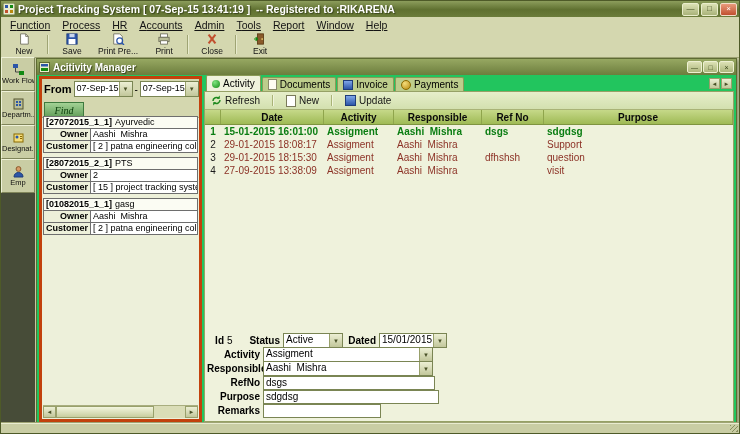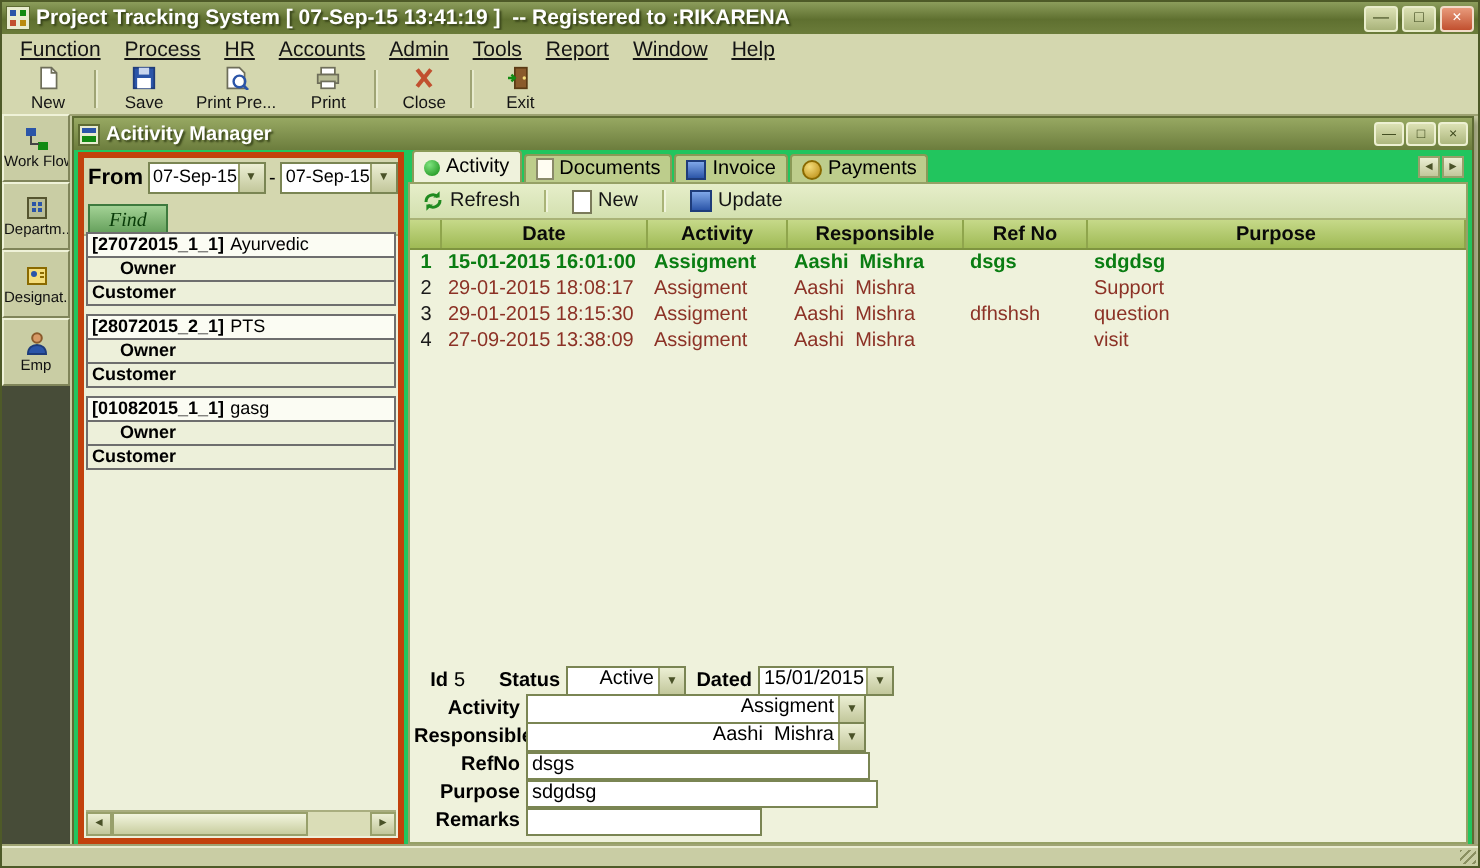--- a/index.html
+++ b/index.html
@@ -49,35 +49,35 @@
   .cbtn{width:15px;height:12px;border:1px solid #EDF0D2;border-radius:2px;padding:0;
     background:linear-gradient(#DCE1B4,#ADB77E);font-size:7px;line-height:9px;color:#394418;margin-left:1px;}
   .child-body{position:absolute;left:2px;top:17px;right:2px;bottom:2px;}
 
   
   .left-panel{position:absolute;left:0;top:0;width:163px;bottom:0;background:#EDF0DA;
     border:3px solid #c2410c;box-sizing:border-box;}
   .filter-row{height:18px;display:flex;align-items:center;gap:2px;background:#D4D7AF;padding:1px 1px;}
   .from-label{font-weight:bold;font-size:11px;padding-left:1px;}
   .combo{display:flex;background:#fff;border:1px solid #7A8553;height:14px;align-items:stretch;}
-  .combo-value{flex:1;font-size:9px;line-height:12px;padding:0 2px;white-space:pre;overflow:hidden;text-align:right;}
+  .combo-value{flex:1;font-size:9px;line-height:12px;padding:0 2px;white-space:pre;overflow:hidden;}
   .combo-btn{width:12px;background:linear-gradient(#ECEFD4,#C2C79B);border-left:1px solid #98A06B;
     font-size:6px;display:flex;align-items:center;justify-content:center;color:#4A5228;}
   .date-combo{width:57px;}
   .dash{font-size:10px;}
   .find-row{height:16px;background:#D4D7AF;padding:1px 2px;border-bottom:1px solid #A9AE7F;}
   .find-btn{width:40px;height:17px;background:linear-gradient(#A3D295,#5E9A55);border:1px solid #3E7A3E;
     font-family:"Liberation Serif",serif;font-style:italic;font-size:10px;line-height:9px;color:#083B08;padding:0;}
   .records{position:absolute;top:37px;left:1px;right:1px;bottom:14px;overflow:hidden;}
   .record{border:1px solid #6E6E6E;margin-bottom:4px;background:#EDF0DA;}
   .rec-header{background:#FBFCF3;border-bottom:1px solid #6E6E6E;font-size:9px;height:11px;
     line-height:11px;padding:0 2px;white-space:pre;overflow:hidden;}
   .rec-id{font-weight:bold;}
   .rec-name{margin-left:3px;}
-  .rec-row{display:flex;height:11px;line-height:11px;border-bottom:1px solid #6E6E6E;flex-direction:column;}
+  .rec-row{display:flex;height:11px;line-height:11px;border-bottom:1px solid #6E6E6E;}
   .rec-row:last-child{border-bottom:none;}
   .rec-label{width:44px;flex:0 0 auto;font-weight:bold;font-size:9px;text-align:right;padding-right:2px;}
   .rec-value{flex:1;background:#fff;border-left:1px solid #6E6E6E;font-size:9px;padding:0 2px;
     white-space:pre;overflow:hidden;}
   .hscroll{position:absolute;bottom:1px;left:1px;right:1px;height:12px;background:#DADDB7;
     border-top:1px solid #A9AE7F;display:flex;}
   .scroll-arrow{width:13px;background:linear-gradient(#ECEFD4,#C2C79B);border:1px solid #98A06B;
     font-size:6px;display:flex;align-items:center;justify-content:center;color:#4A5228;box-sizing:border-box;}
   .scroll-thumb{width:98px;background:linear-gradient(#F2F5DE,#C8CD9F);border:1px solid #98A06B;box-sizing:border-box;}
   .scroll-spacer{flex:1;}

